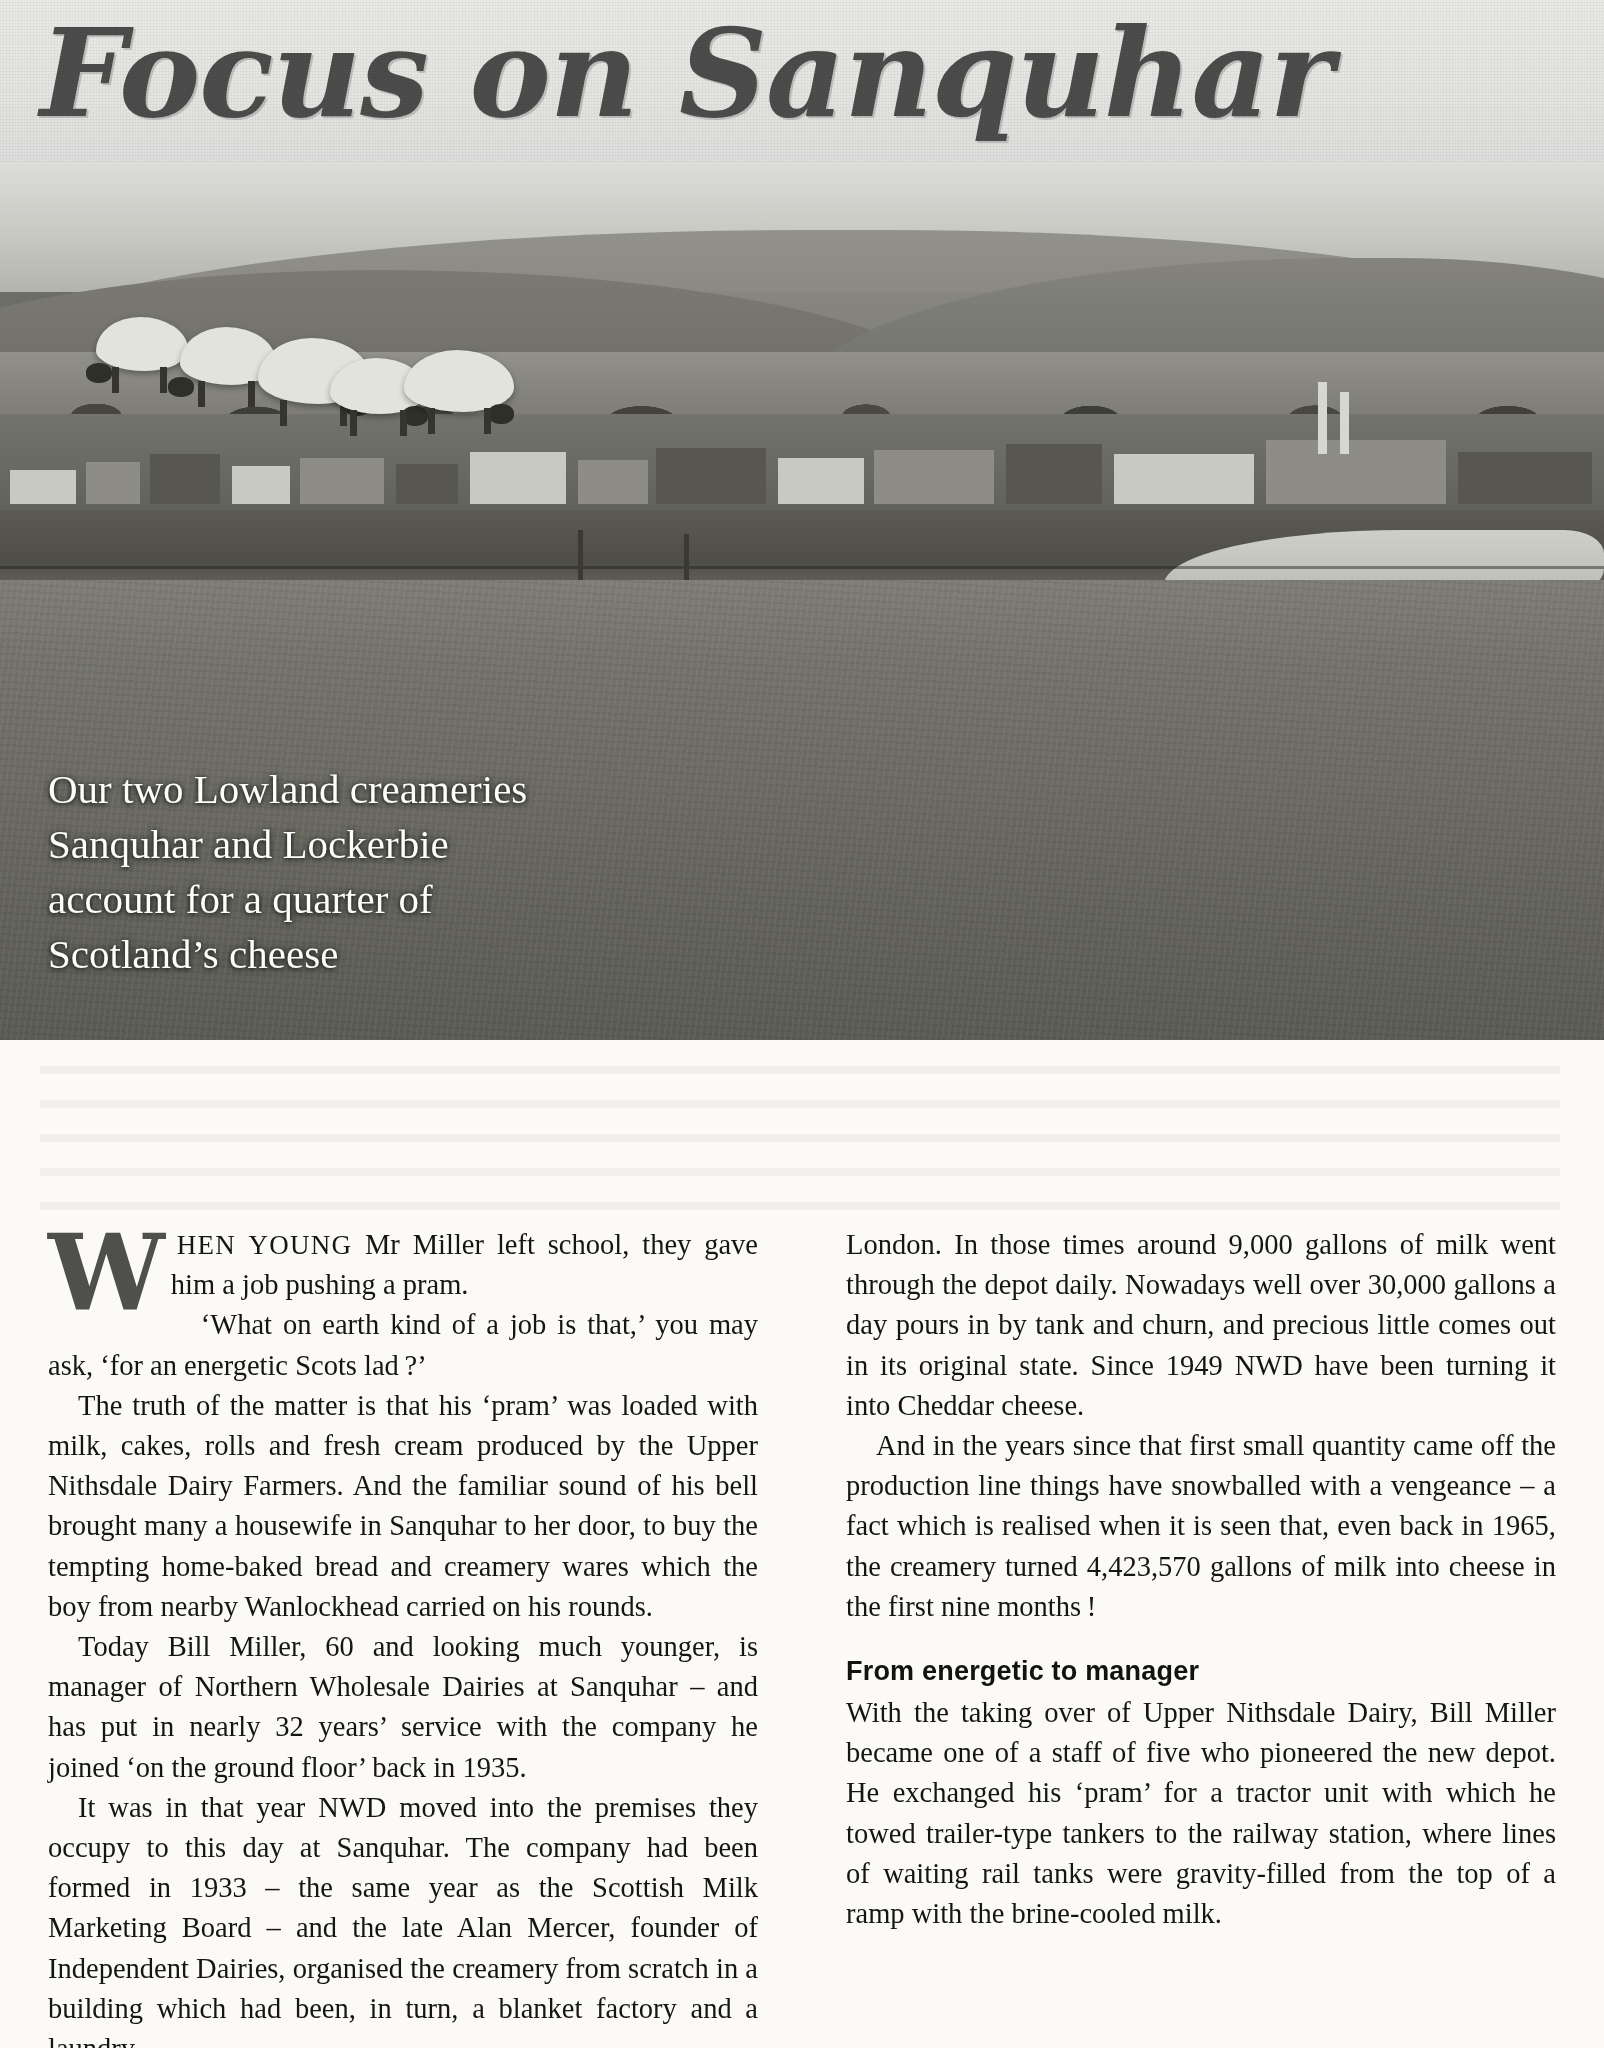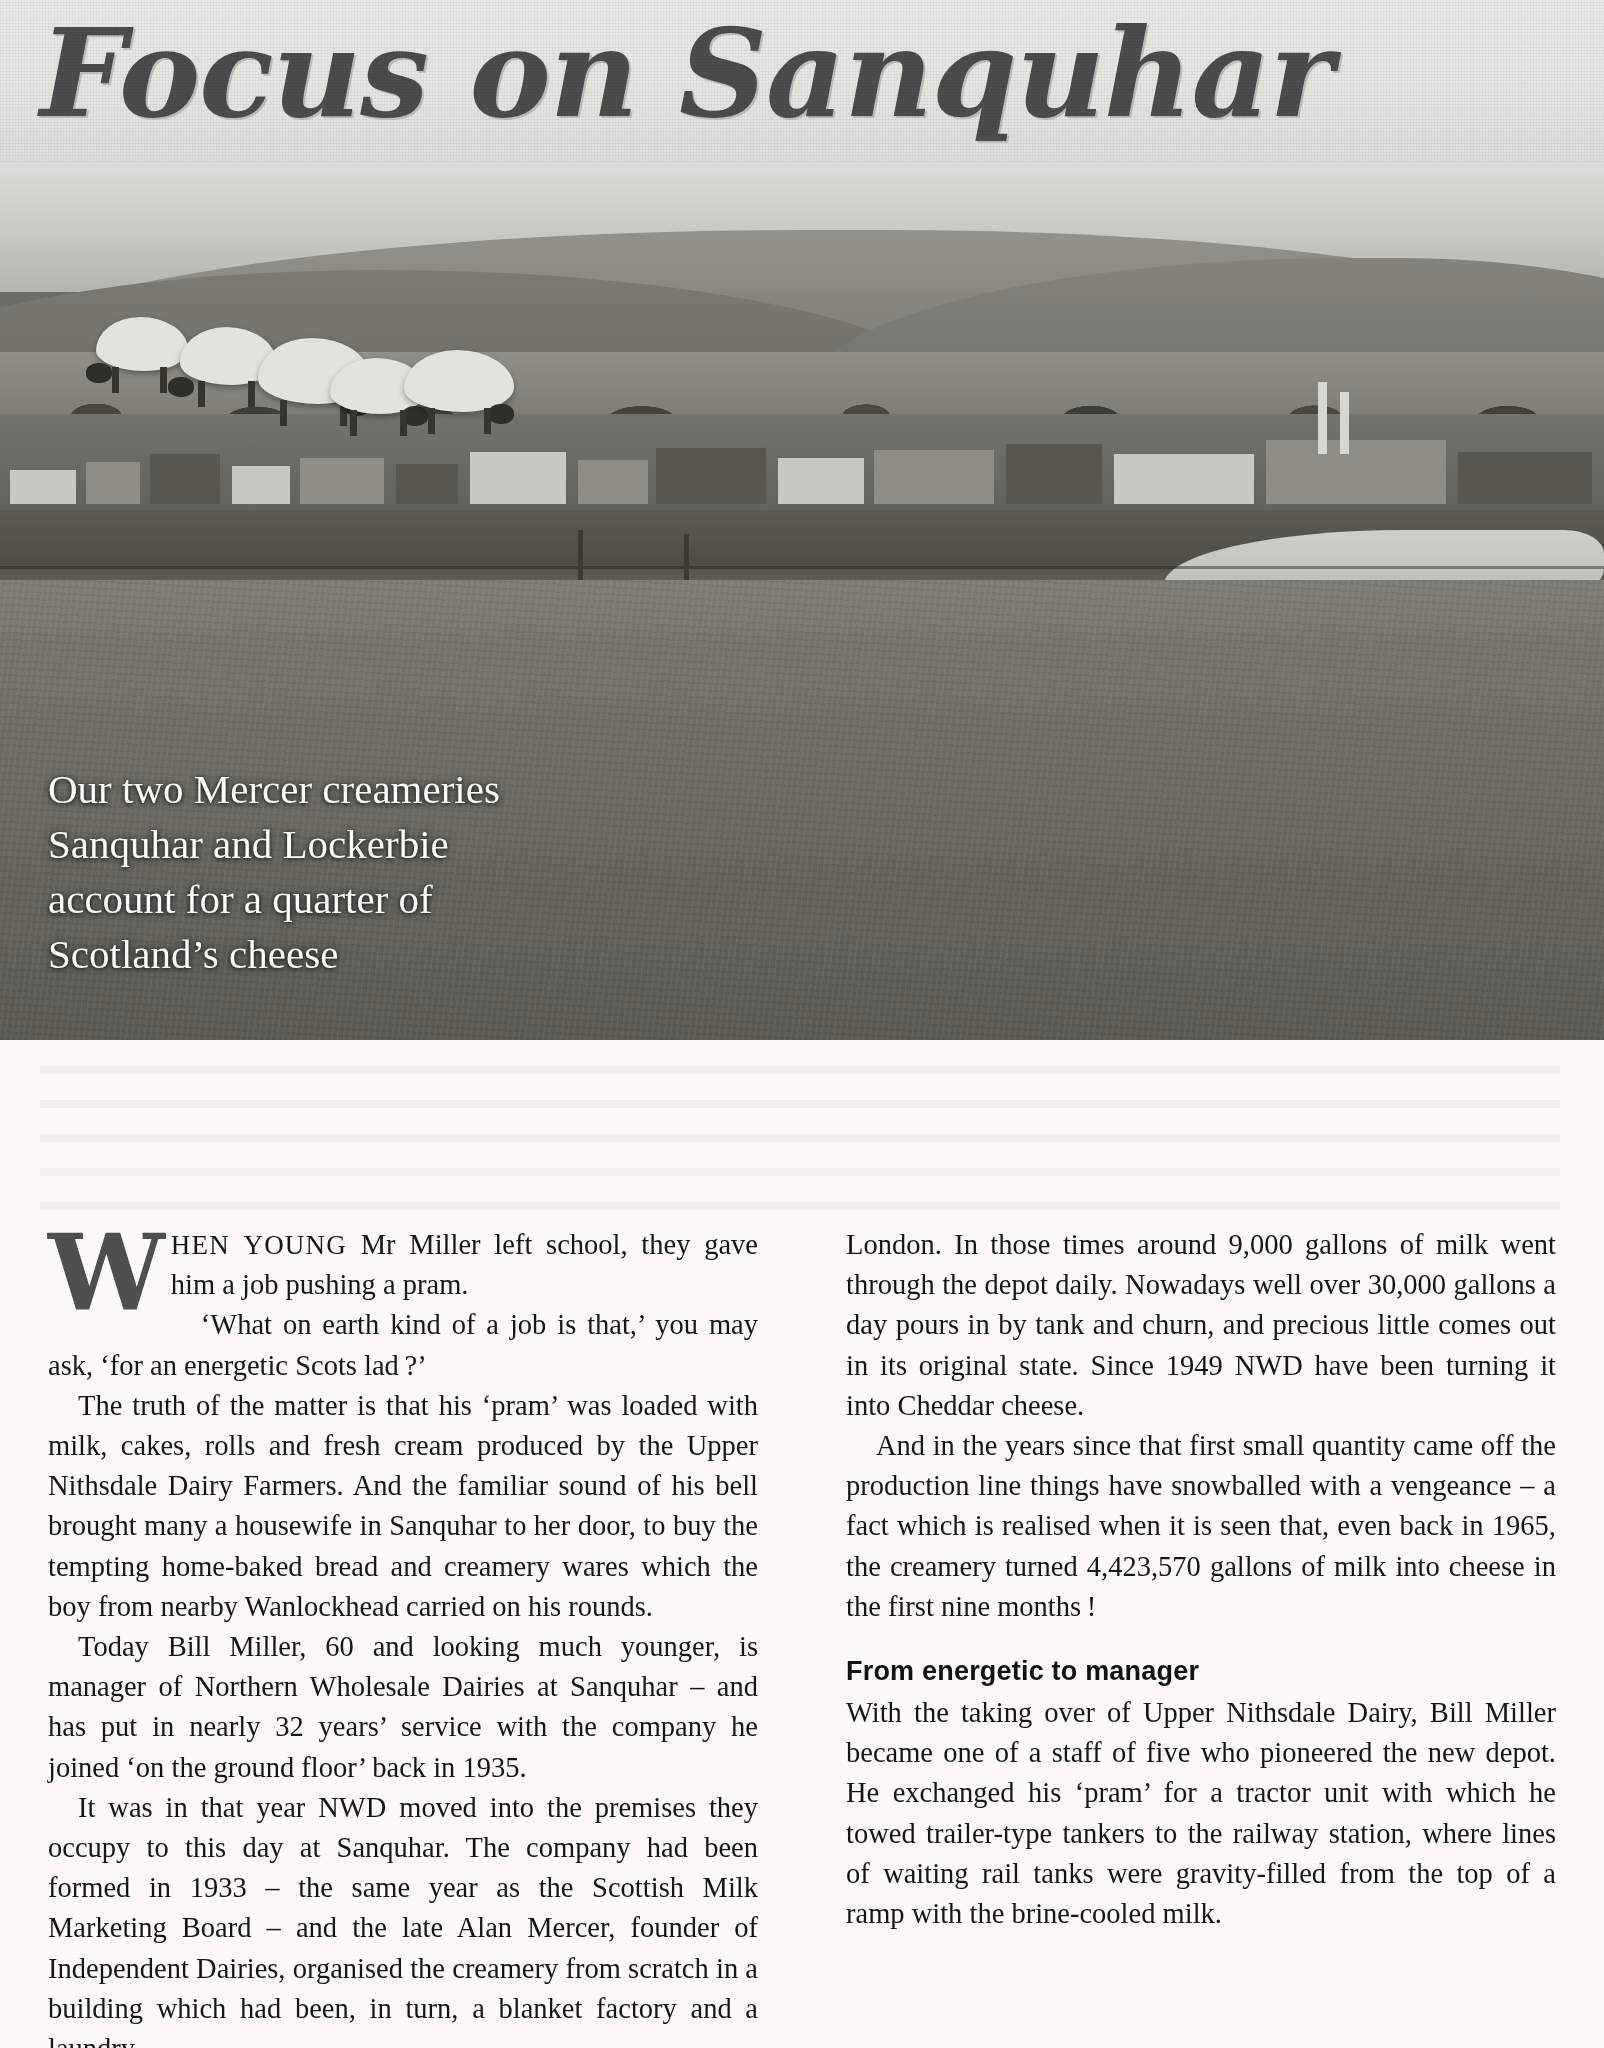--- a/index.html
+++ b/index.html
@@ -211,20 +211,21 @@
     font-weight: bold;
     font-size: 104px;
     line-height: 84px;
     color: #4f4f4c;
     margin: 6px 6px 0 0;
   }
   .smallcaps {
     font-variant: small-caps;
     letter-spacing: 1.2px;
     font-size: 27px;
+    margin-left: 6px;
   }
 
   h2.subhead {
     margin: 26px 0 4px 0;
     font-family: "Liberation Sans", sans-serif;
     font-weight: bold;
     font-size: 27px;
     line-height: 36px;
     color: #121210;
     letter-spacing: .2px;
@@ -295,21 +296,21 @@
       <div class="leg" style="left:20px;"></div>
         <div class="leg" style="left:70px;"></div>
     </div>
     <div class="sheep" style="left:404px; top:188px; width:110px; height:62px;">
       <div class="head" style="left:84px;"></div>
       <div class="leg" style="left:24px;"></div>
         <div class="leg" style="left:80px;"></div>
     </div>
 
     <div class="caption">
-      <div>Our two Mercer creameries</div>
+      <div>Our two Lowland creameries</div>
       <div>Sanquhar and Lockerbie</div>
       <div>account for a quarter of</div>
       <div>Scotland’s cheese</div>
     </div>
   </div>
 
   <div class="body-area">
     <div class="showthrough"></div>
 
     <div class="columns">

